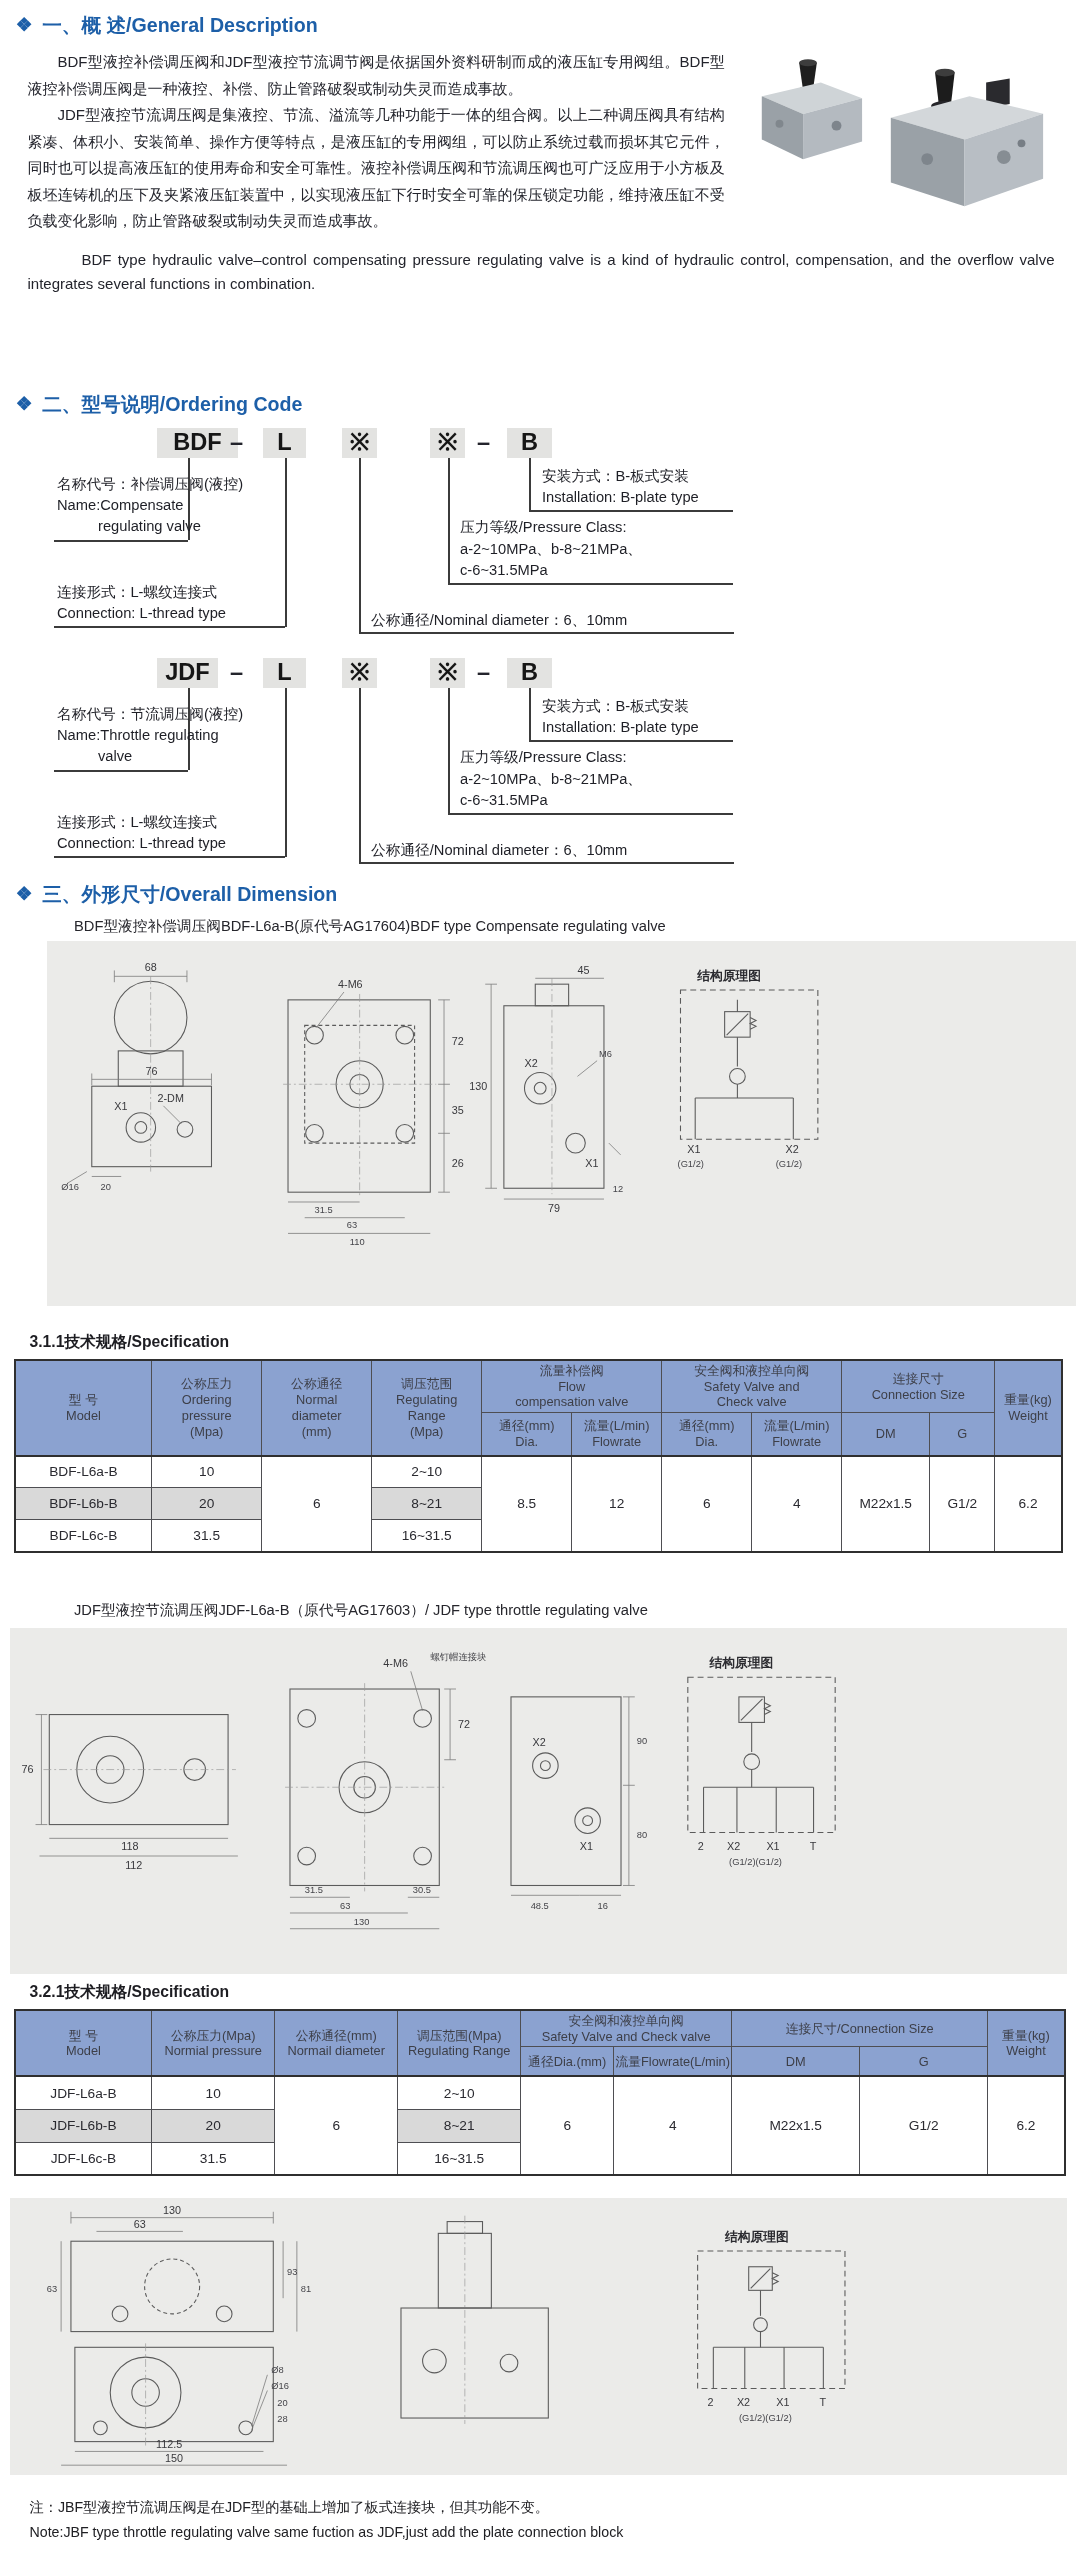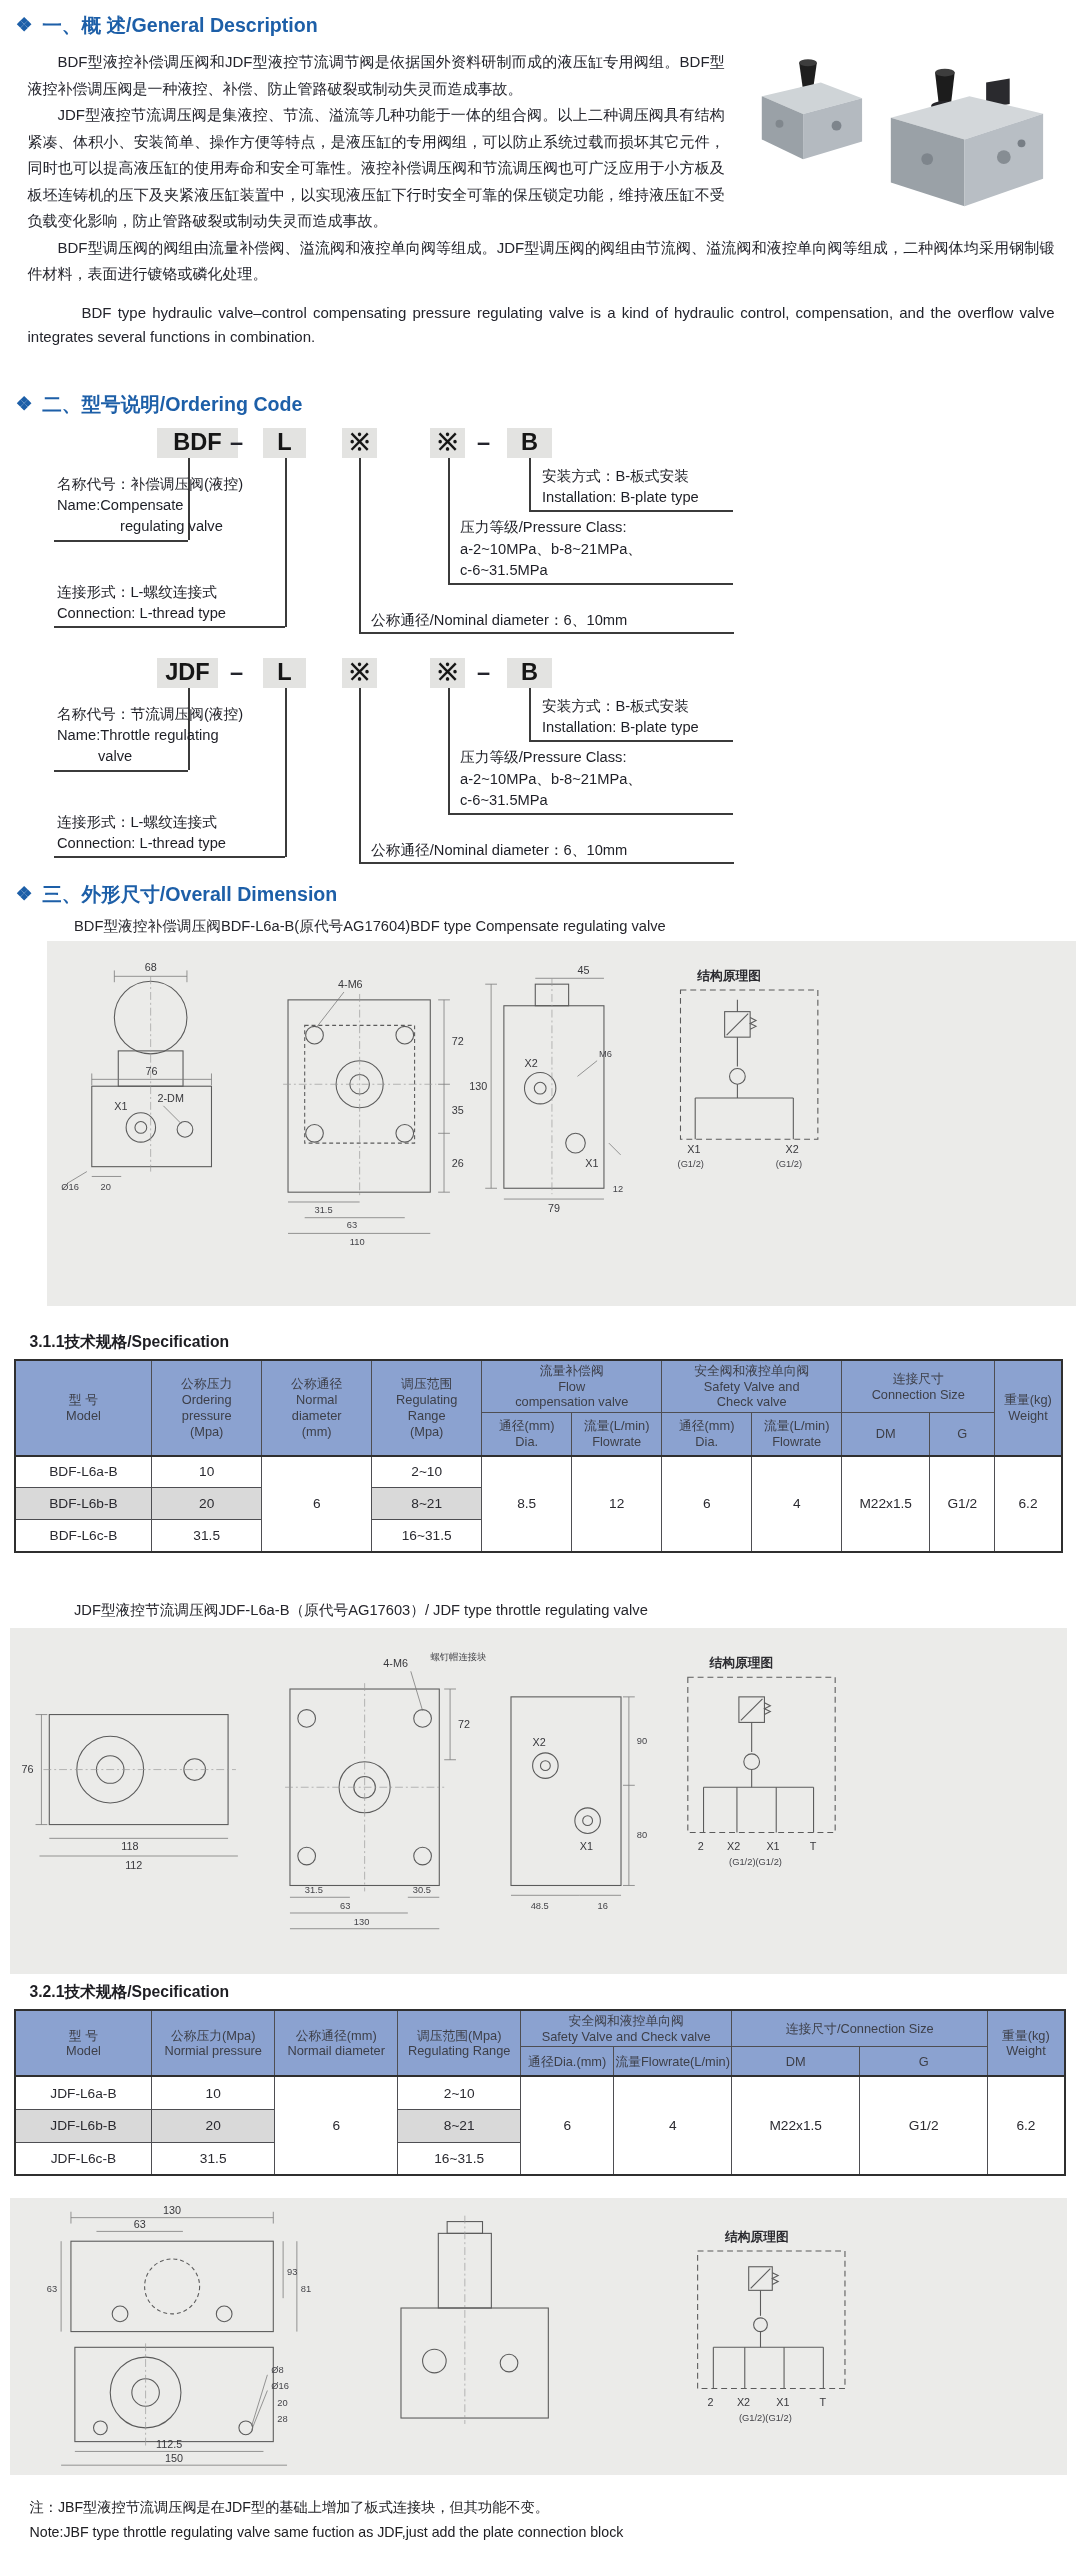--- a/index.html
+++ b/index.html
@@ -80,21 +80,20 @@
       <polygon points="15,70 95,48 170,66 90,92" fill="#d3d7da"></polygon>
       <polygon points="15,70 90,92 90,160 15,136" fill="#9aa1a7"></polygon>
       <polygon points="90,92 170,66 170,132 90,160" fill="#b8bec4"></polygon>
       <circle cx="52" cy="112" r="6" fill="#7e858c"></circle>
       <circle cx="130" cy="110" r="7" fill="#868d93"></circle>
       <circle cx="148" cy="96" r="4" fill="#777e85"></circle>
     </svg>
   </div>
   <p class="cn">BDF型液控补偿调压阀和JDF型液控节流调节阀是依据国外资料研制而成的液压缸专用阀组。BDF型液控补偿调压阀是一种液控、补偿、防止管路破裂或制动失灵而造成事故。</p>
   <p class="cn">JDF型液控节流调压阀是集液控、节流、溢流等几种功能于一体的组合阀。以上二种调压阀具有结构紧凑、体积小、安装简单、操作方便等特点，是液压缸的专用阀组，可以防止系统过载而损坏其它元件，同时也可以提高液压缸的使用寿命和安全可靠性。液控补偿调压阀和节流调压阀也可广泛应用于小方板及板坯连铸机的压下及夹紧液压缸装置中，以实现液压缸下行时安全可靠的保压锁定功能，维持液压缸不受负载变化影响，防止管路破裂或制动失灵而造成事故。</p>
-  <p class="cn">BDF型调压阀的阀组由流量补偿阀、溢流阀和液控单向阀等组成。JDF型调压阀的阀组由节流阀、溢流阀和液控单向阀等组成，二种阀体均采用钢制锻件材料，表面进行镀铬或磷化处理。</p>
   <p class="en">BDF type hydraulic valve–control compensating pressure regulating valve is a kind of hydraulic control, compensation, and the overflow valve integrates several functions in combination.</p>
 </div>
 
 <div class="abs sec-head" style="left:15.7px; top:391px;">
   <span class="diamond">❖</span>
   <span>二、型号说明/Ordering Code</span>
 </div>
 
 <div class="abs oc" style="left:0; top:428px; width:1076px;">
   <div class="code-box" style="left:157px; width:81px;">BDF</div>
@@ -106,21 +105,21 @@
   <div class="code-box" style="left:507px; width:45px;">B</div>
 
   <div class="vline" style="left:529px; top:29.5px; height:53px;"></div>
   <div class="oc-t" style="left:542px; top:39px;">安装方式：B-板式安装</div>
   <div class="oc-t" style="left:542px; top:61px;">Installation: B-plate type</div>
   <div class="hline" style="left:529px; top:82px; width:204px;"></div>
 
   <div class="vline" style="left:188px; top:29.5px; height:82px;"></div>
   <div class="oc-t" style="left:57px; top:47px;">名称代号：补偿调压阀(液控)</div>
   <div class="oc-t" style="left:57px; top:69px;">Name:Compensate</div>
-  <div class="oc-t" style="left:98px; top:90px;margin-left:22px;">regulating valve</div>
+  <div class="oc-t" style="left:98px; top:90px;">regulating valve</div>
   <div class="hline" style="left:54px; top:112px; width:134px;"></div>
 
   <div class="vline" style="left:448px; top:29.5px; height:126px;"></div>
   <div class="oc-t" style="left:460px; top:90px;">压力等级/Pressure Class:</div>
   <div class="oc-t" style="left:460px; top:112px;">a-2~10MPa、b-8~21MPa、</div>
   <div class="oc-t" style="left:460px; top:134px;">c-6~31.5MPa</div>
   <div class="hline" style="left:448px; top:155px; width:285px;"></div>
 
   <div class="vline" style="left:285px; top:29.5px; height:169px;"></div>
   <div class="oc-t" style="left:57px; top:155px;">连接形式：L-螺纹连接式</div>

